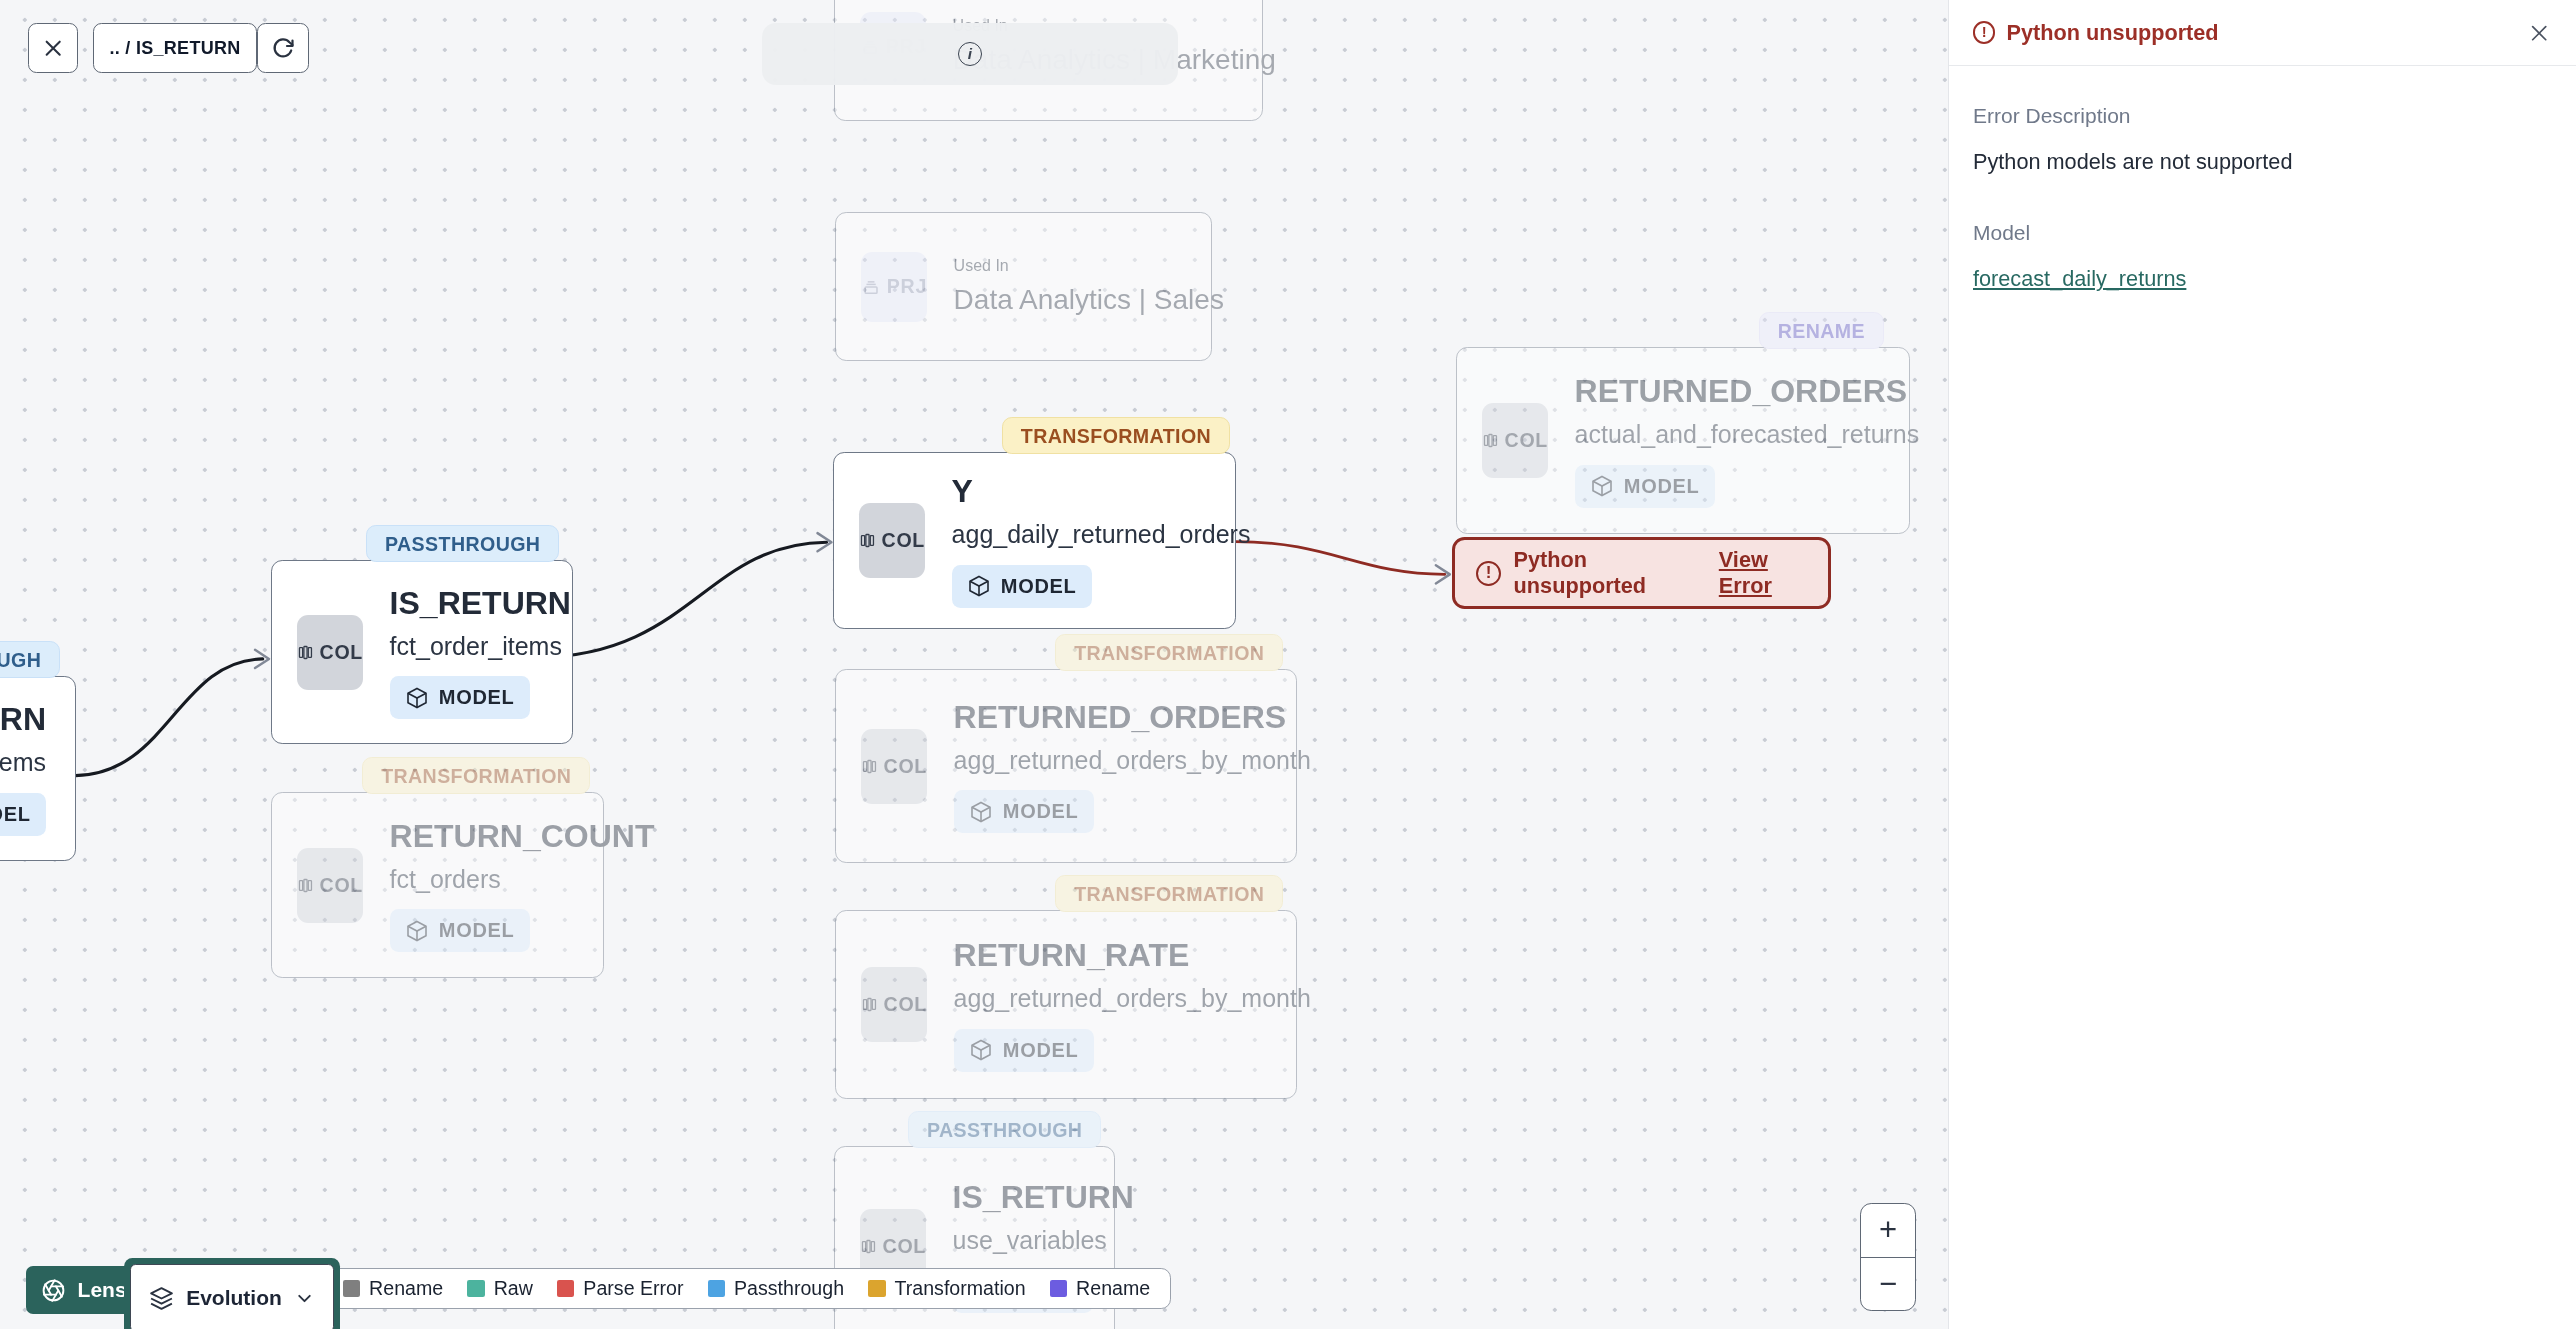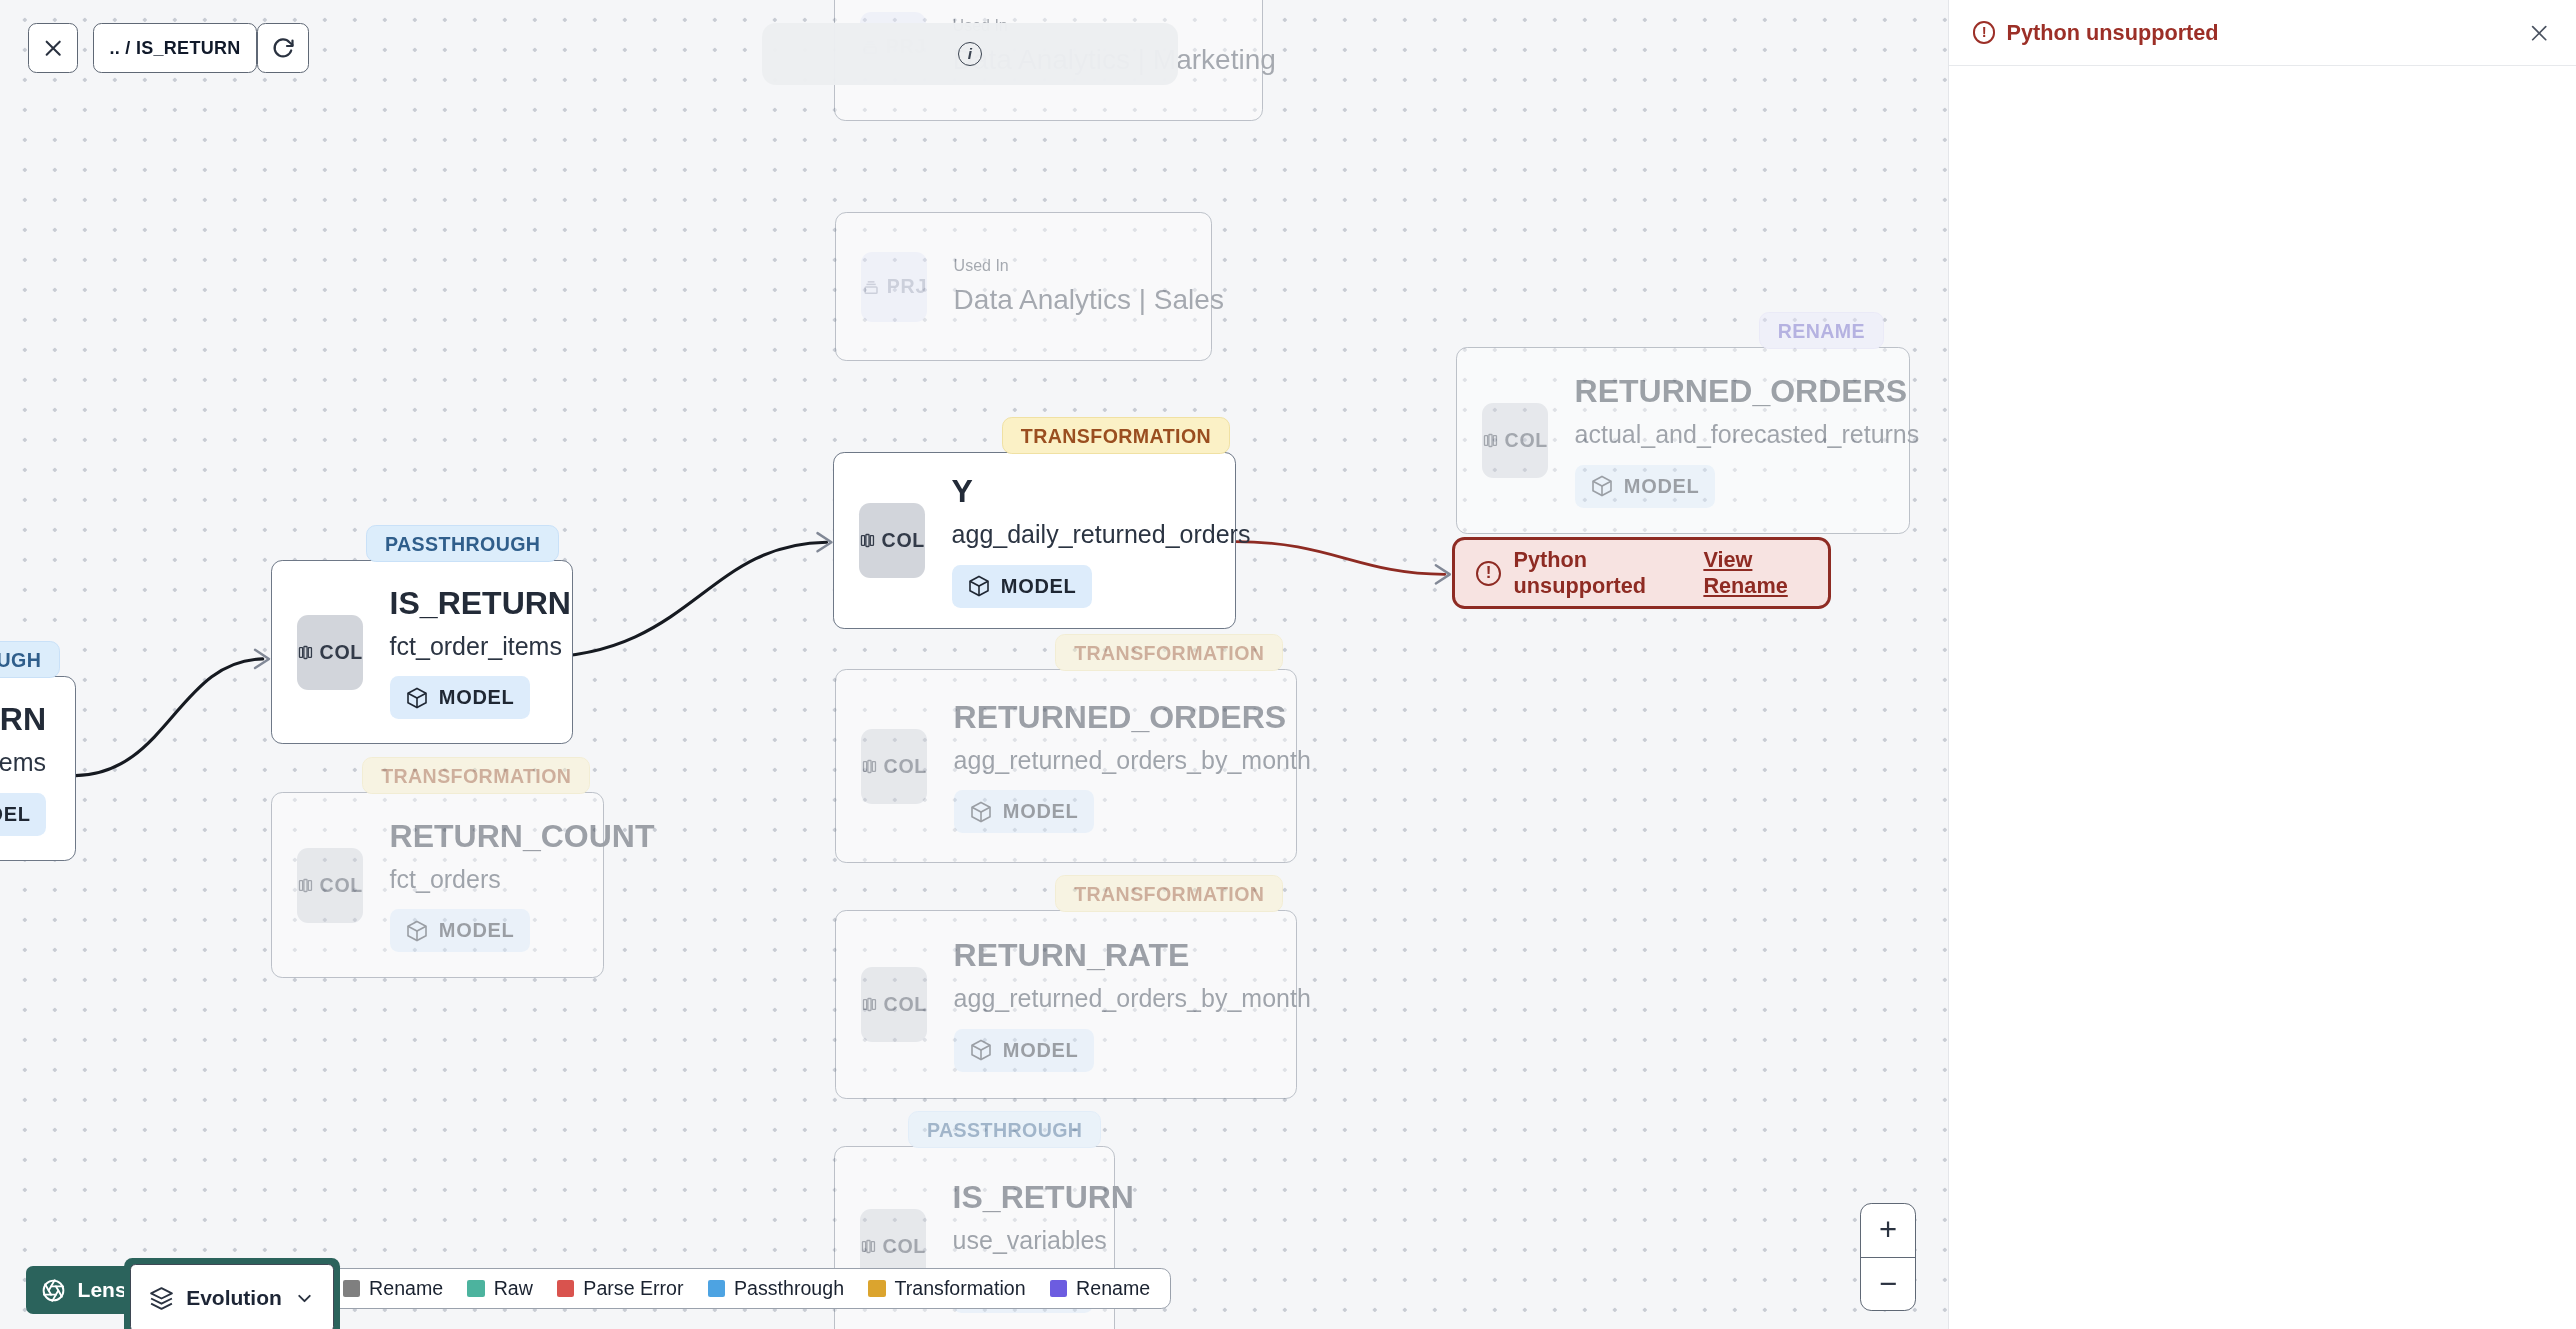--- a/index.html
+++ b/index.html
@@ -357,21 +357,21 @@
             </svg>
           <span>MODEL</span>
         </span>
       </span>
     </div>
   </div>
 
   <div class="error-node">
     <span class="excl">!</span>
     <span class="err-label">Python unsupported</span>
-    <span class="err-action">View Rename</span>
+    <span class="err-action">View Error</span>
   </div>
 
   <div class="banner">
     <span class="info-icon">i</span>
   </div>
 
   <div class="tbtn btn-close">
     <svg width="22.4" height="22.4" viewBox="0 0 24 24" fill="none" stroke="#2a3240" stroke-width="2.2" stroke-linecap="round">
         <path d="M5 5 L19 19"></path>
         <path d="M19 5 L5 19"></path>
@@ -450,14 +450,21 @@
   <div class="panel-header panel-divider">
     <span class="excl-sm">!</span>
     <span class="panel-title">Python unsupported</span>
     <span class="panel-close">
       <svg width="22.4" height="22.4" viewBox="0 0 24 24" fill="none" stroke="#4a5260" stroke-width="1.8" stroke-linecap="round">
           <path d="M5 5 L19 19"></path>
           <path d="M19 5 L5 19"></path>
         </svg>
     </span>
   </div>
+  <div class="panel-body">
+    <div class="p-label">Error Description</div>
+    <div class="p-value">Python models are not supported</div>
+    <div class="p-gap"></div>
+    <div class="p-label">Model</div>
+    <a class="p-link">forecast_daily_returns</a>
+  </div>
 </div>
 
 
 </body></html>

